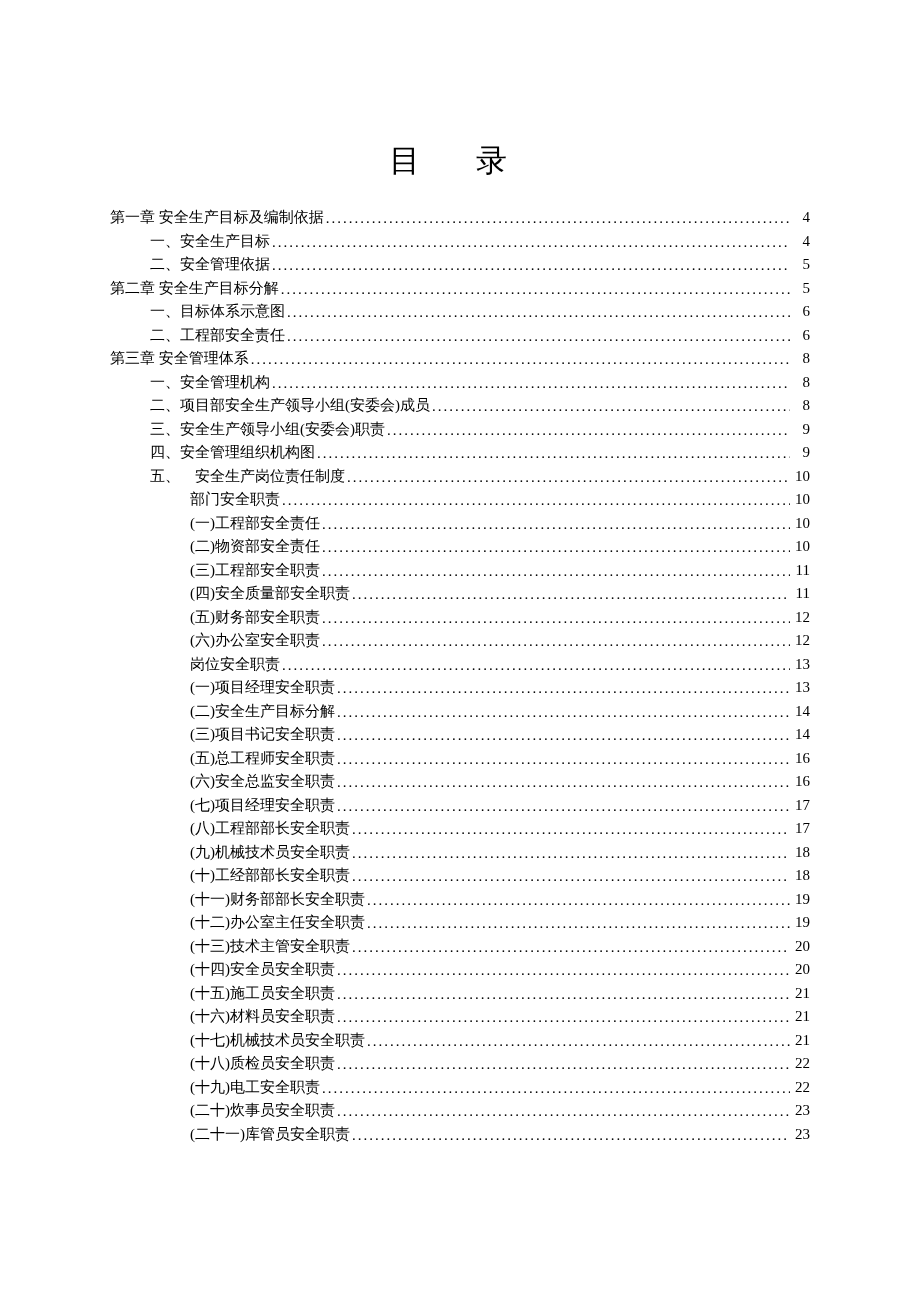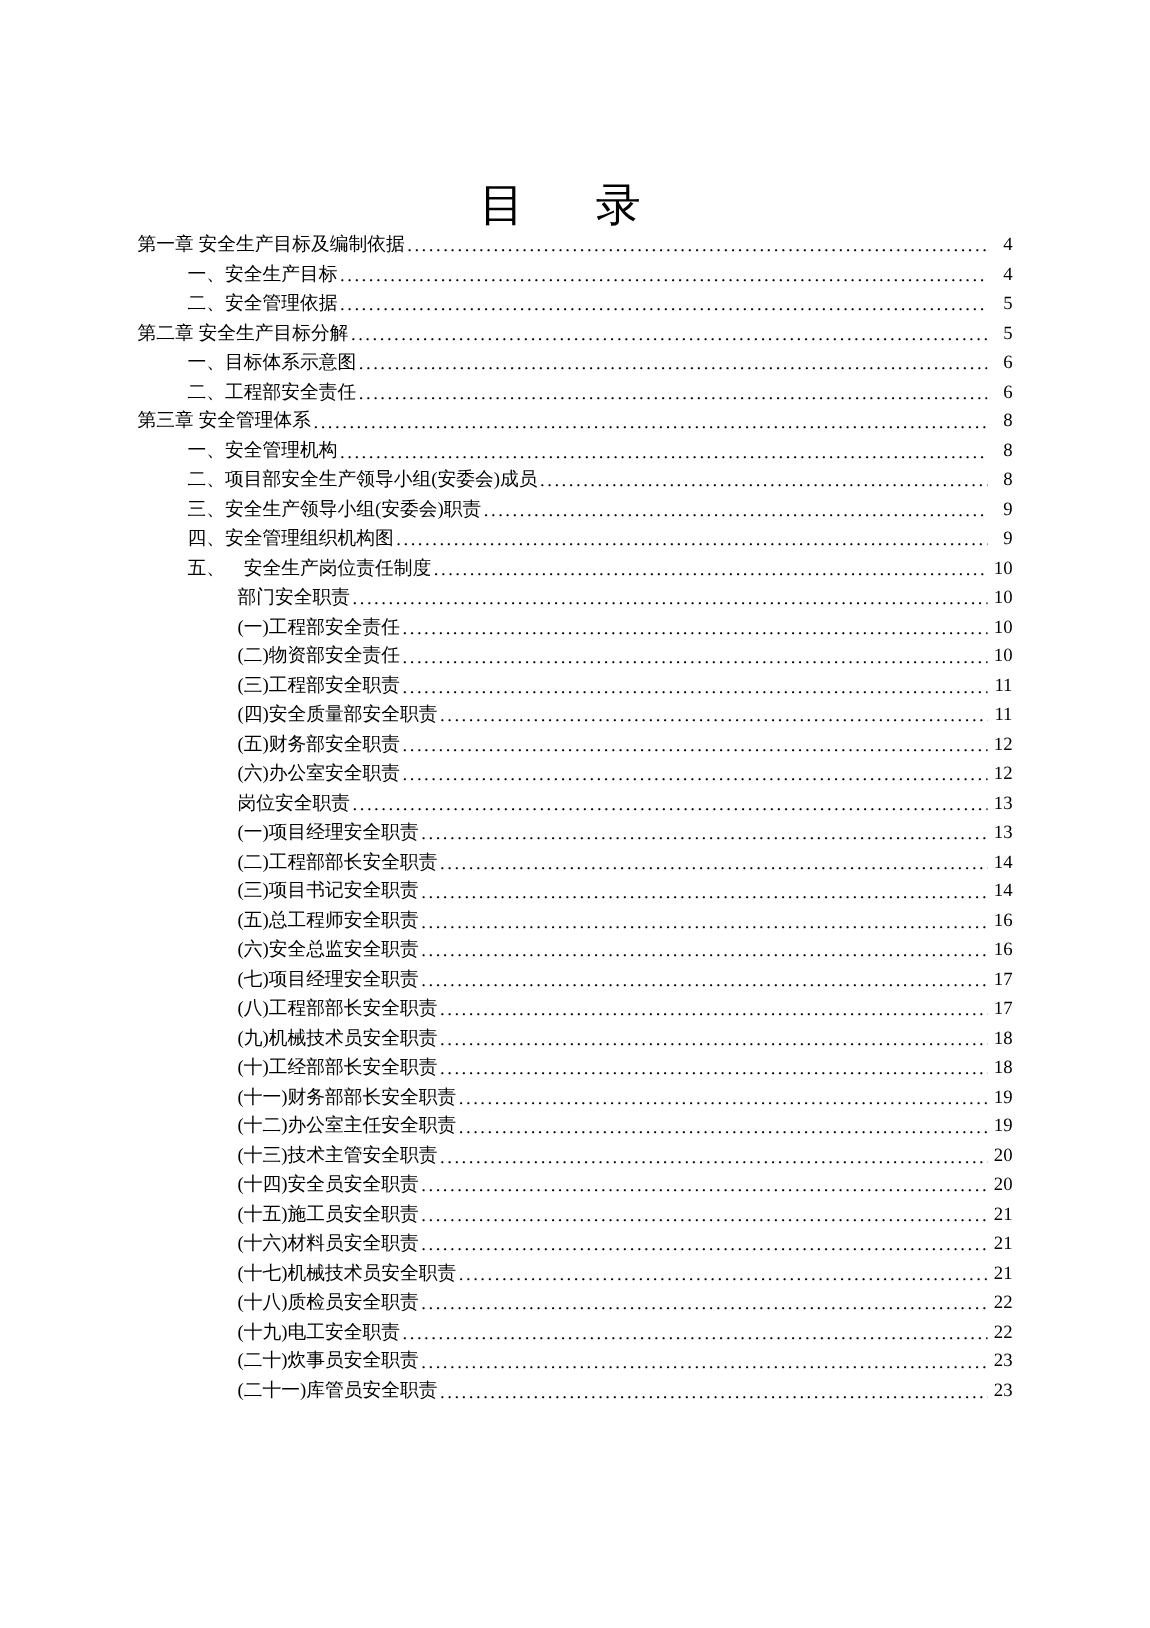--- a/index.html
+++ b/index.html
@@ -10,22 +10,23 @@
     body {
       background: #ffffff;
       font-family: "SimSun", "宋体", serif;
       width: 920px;
       height: 1302px;
       padding: 140px 110px 100px 110px;
       color: #000;
     }
     .title {
       text-align: center;
-      font-size: 36px;
+      font-size: 31px;
       letter-spacing: 24px;
+      margin-bottom: 28px;
       font-weight: normal;
     }
     .toc {
       font-size: 15px;
       line-height: 1.0;
     }
     .toc-row {
       display: flex;
       align-items: center;
       white-space: nowrap;
@@ -161,21 +162,21 @@
       <span class="toc-label">岗位安全职责</span>
       <span class="toc-leader"></span>
       <span class="toc-page">13</span>
     </div>
     <div class="toc-row lv2">
       <span class="toc-label">(一)项目经理安全职责</span>
       <span class="toc-leader"></span>
       <span class="toc-page">13</span>
     </div>
     <div class="toc-row lv2">
-      <span class="toc-label">(二)工程部部长安全职责</span>
+      <span class="toc-label">(二)安全生产目标分解</span>
       <span class="toc-leader"></span>
       <span class="toc-page">14</span>
     </div>
     <div class="toc-row lv2">
       <span class="toc-label">(三)项目书记安全职责</span>
       <span class="toc-leader"></span>
       <span class="toc-page">14</span>
     </div>
     <div class="toc-row lv2">
       <span class="toc-label">(五)总工程师安全职责</span>

